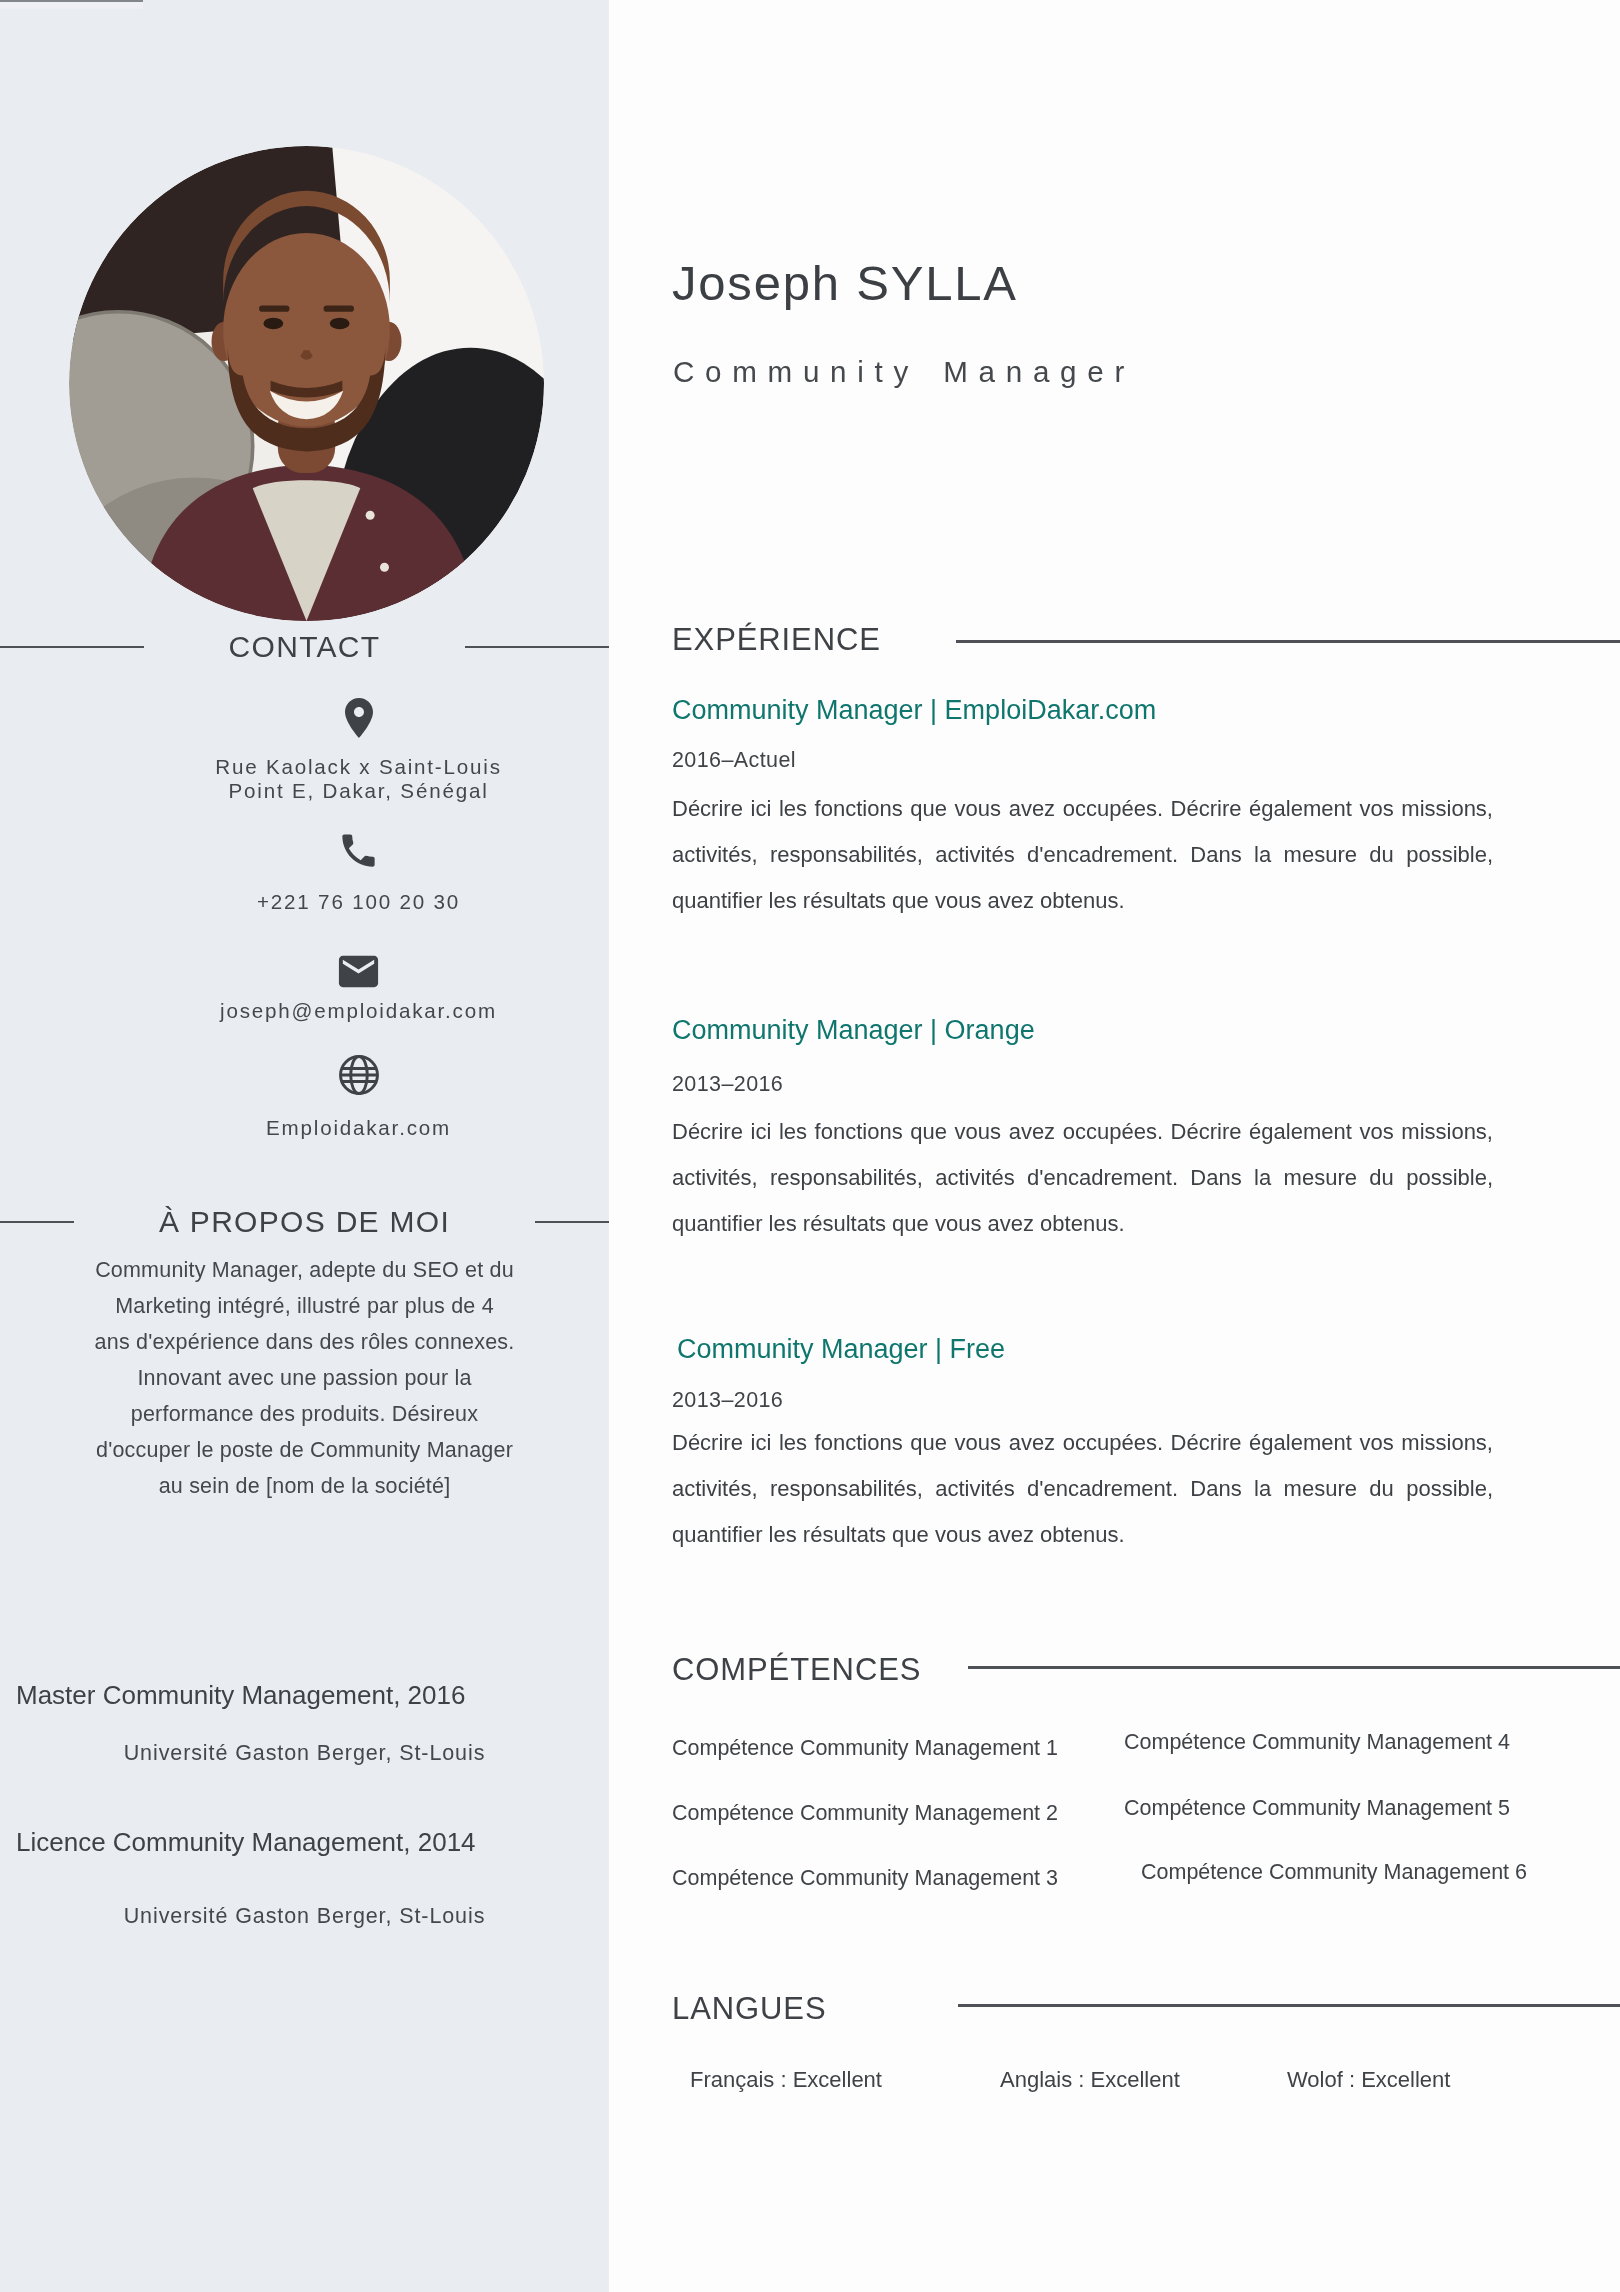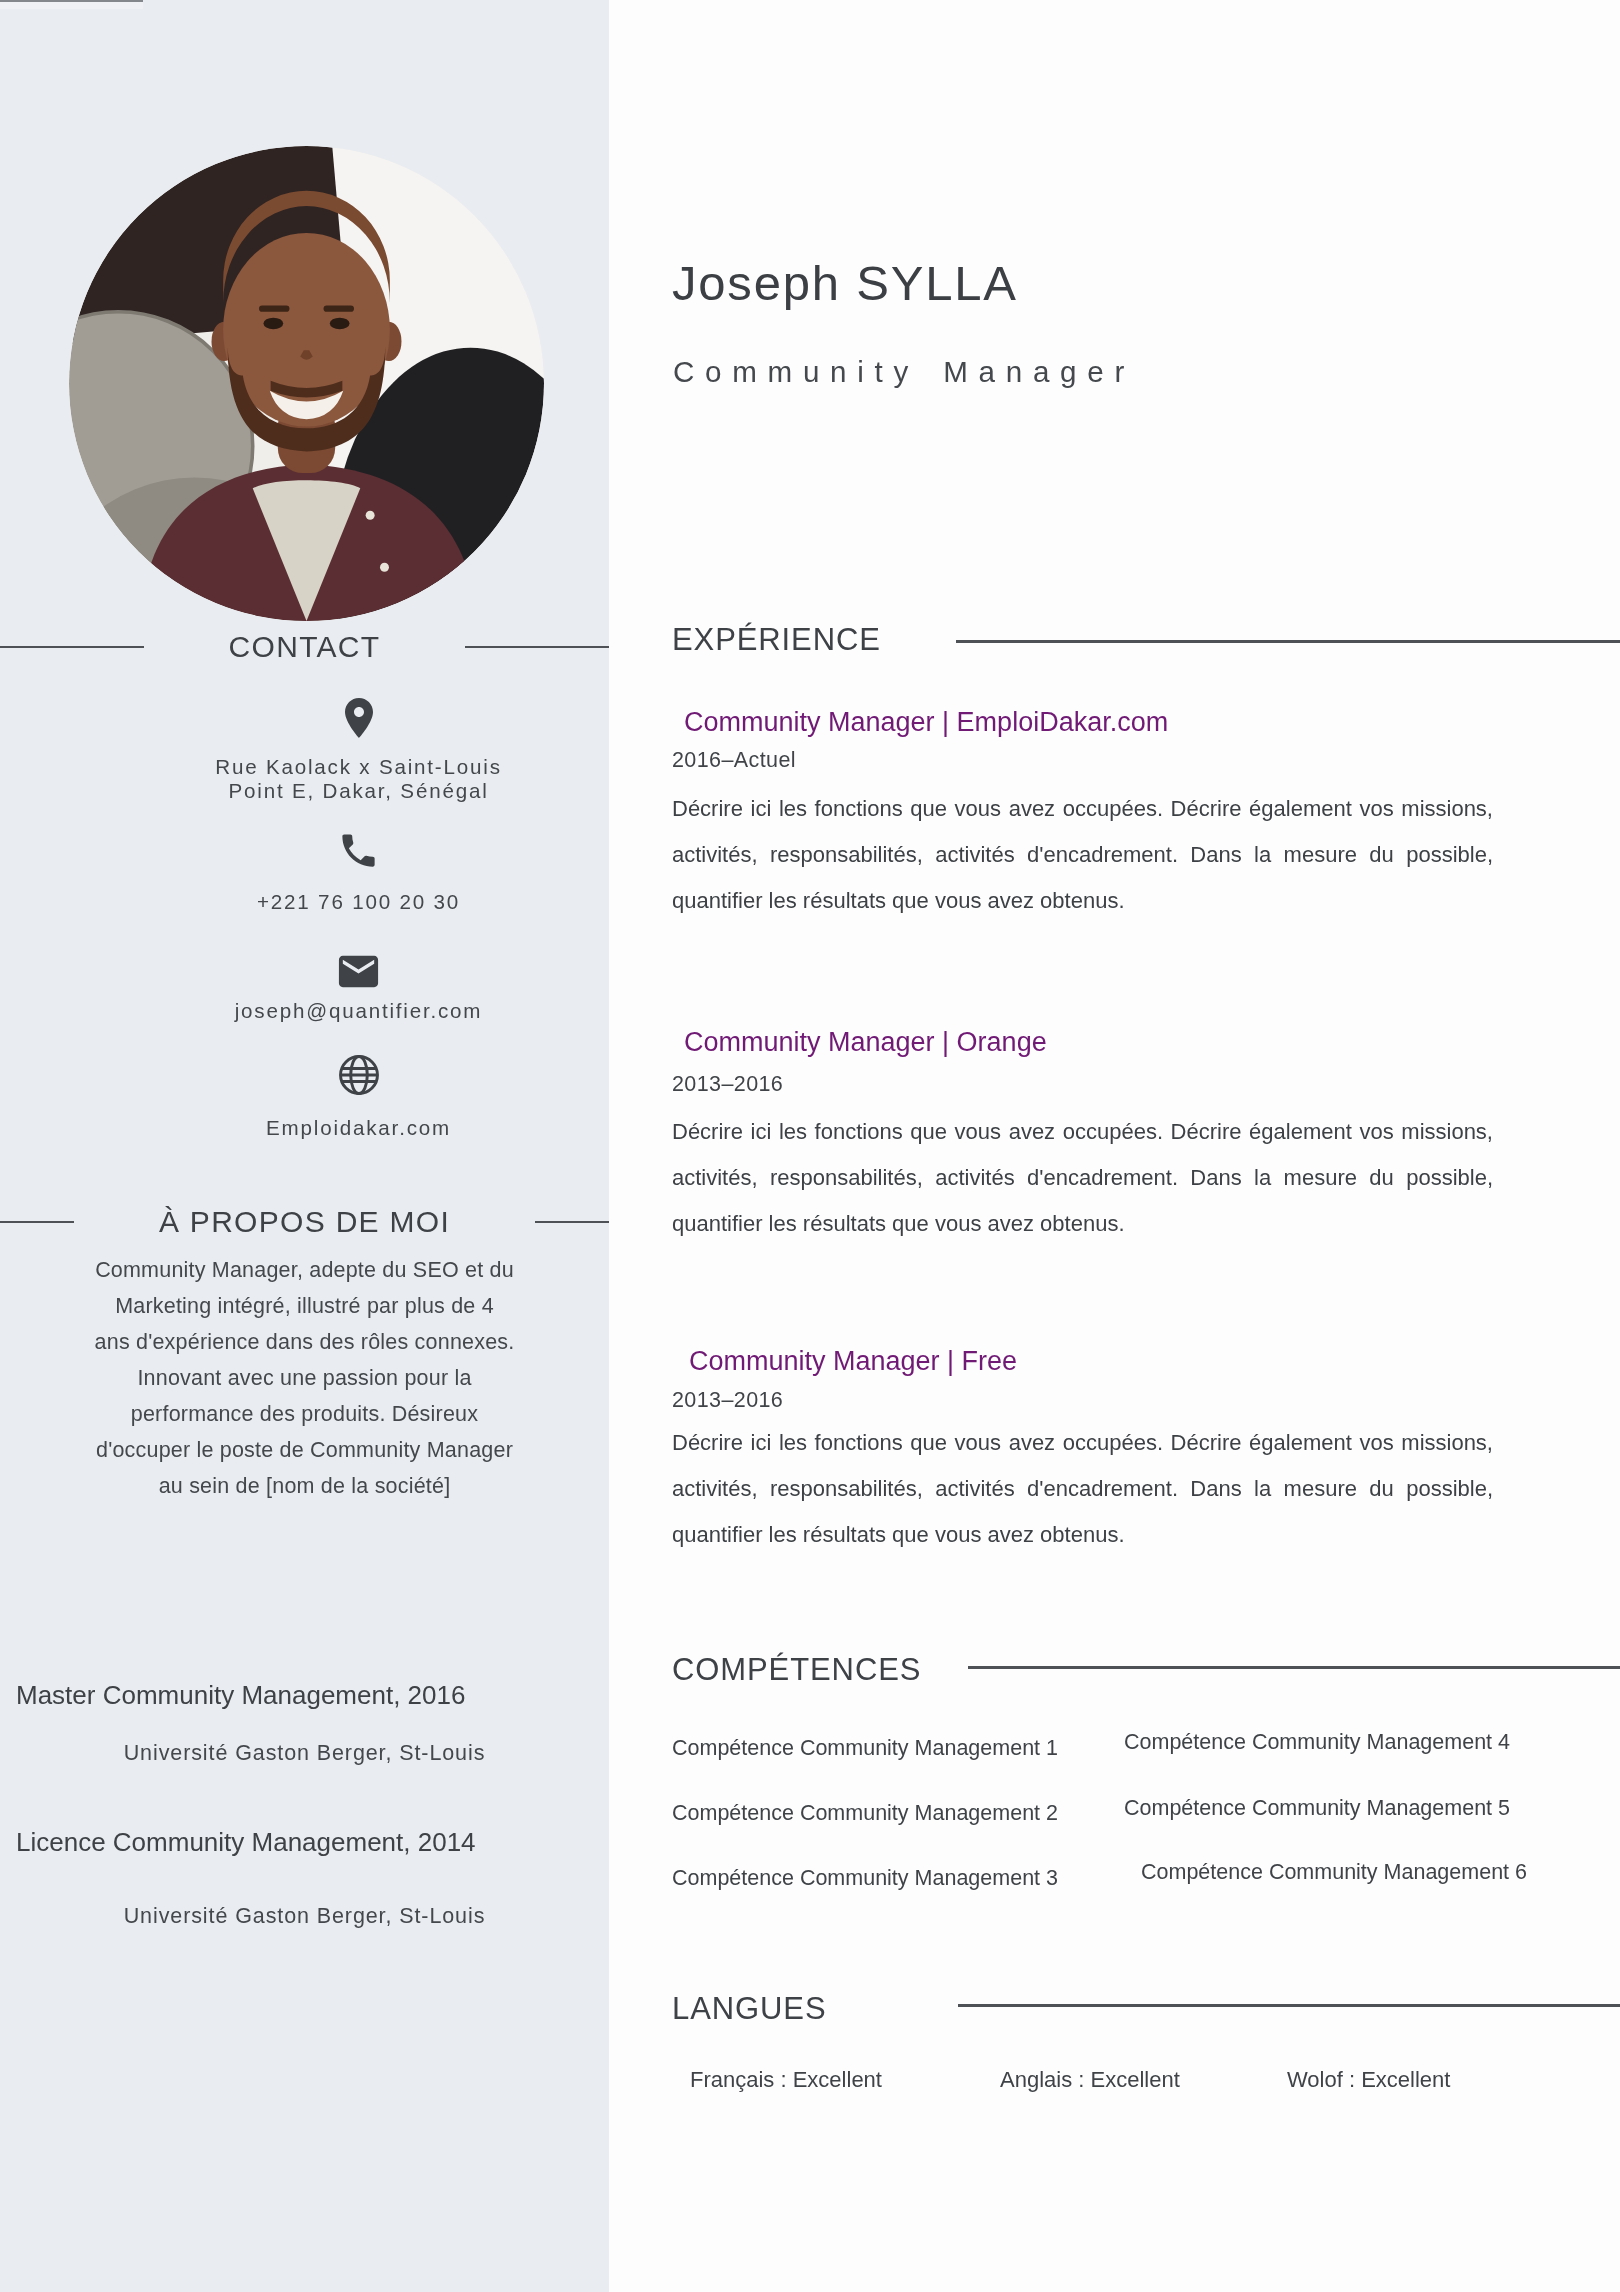--- a/index.html
+++ b/index.html
@@ -19,21 +19,21 @@
               font-size:21.5px;line-height:36px;letter-spacing:0.2px;color:#44484c;}
   .degree{position:absolute;left:16px;width:609px;text-align:left;font-size:26px;color:#3e4247;}
   .school{position:absolute;left:0;width:609px;text-align:center;font-size:21.5px;letter-spacing:0.9px;color:#44484c;}
   
   .main{position:absolute;left:609px;top:0;width:1011px;height:2293px;background:#fdfdfd;}
   .name{position:absolute;left:63px;top:255px;margin:0;font-size:49px;font-weight:400;letter-spacing:1.8px;color:#3c4044;white-space:nowrap;}
   .subtitle{position:absolute;left:64px;top:355px;margin:0;font-size:29.6px;font-weight:400;
             letter-spacing:10.7px;word-spacing:5.4px;color:#45494d;white-space:nowrap;}
   .main-h{position:absolute;left:63px;margin:0;font-size:31px;font-weight:400;letter-spacing:0.9px;color:#3e4247;white-space:nowrap;}
   .main-rule{position:absolute;right:0;height:2.7px;background:#4e5256;}
-  .job-title{position:absolute;left:63px;margin:12px;font-size:27px;font-weight:400;color:#701a75;white-space:nowrap;}
+  .job-title{position:absolute;left:63px;margin:0;font-size:27px;font-weight:400;color:#0f766e;white-space:nowrap;}
   .job-period{position:absolute;left:63px;font-size:21.5px;color:#404448;letter-spacing:0.4px;}
   .job-desc{position:absolute;left:63px;width:821px;margin:0;font-size:22px;line-height:46px;
             text-align:justify;color:#3d4145;}
   .skill{position:absolute;font-size:21.5px;color:#3f4347;white-space:nowrap;}
   .lang{position:absolute;font-size:22px;color:#3f4347;white-space:nowrap;}
 </style>
 </head>
 <body>
 
 <div class="page">
@@ -104,21 +104,21 @@
     </div>
     <div class="contact-item contact-text" style="top:890px;">+221 76 100 20 30</div>
 
     <div class="contact-item" style="top:948px;">
       <span class="icon">
         <svg width="47" height="47" viewBox="0 0 24 24" fill="#3f4347">
             <path d="M20 4H4c-1.1 0-1.99.9-1.99 2L2 18c0 1.1.9 2 2 2h16c1.1 0 2-.9 2-2V6c0-1.1-.9-2-2-2zm0 4l-8 5-8-5V6l8 5 8-5v2z"></path>
           </svg>
       </span>
     </div>
-    <div class="contact-item contact-text" style="top:999px;">joseph@quantifier.com</div>
+    <div class="contact-item contact-text" style="top:999px;">joseph@emploidakar.com</div>
 
     <div class="contact-item" style="top:1051px;">
       <span class="icon">
         <svg width="48" height="48" viewBox="0 0 52 52" fill="none" stroke="#3f4347" stroke-width="3.2">
           <circle cx="26" cy="26" r="20"></circle>
           <ellipse cx="26" cy="26" rx="9" ry="20"></ellipse>
           <line x1="7" y1="19" x2="45" y2="19"></line>
           <line x1="7" y1="26" x2="45" y2="26"></line>
           <line x1="7" y1="33" x2="45" y2="33"></line>
         </svg>

